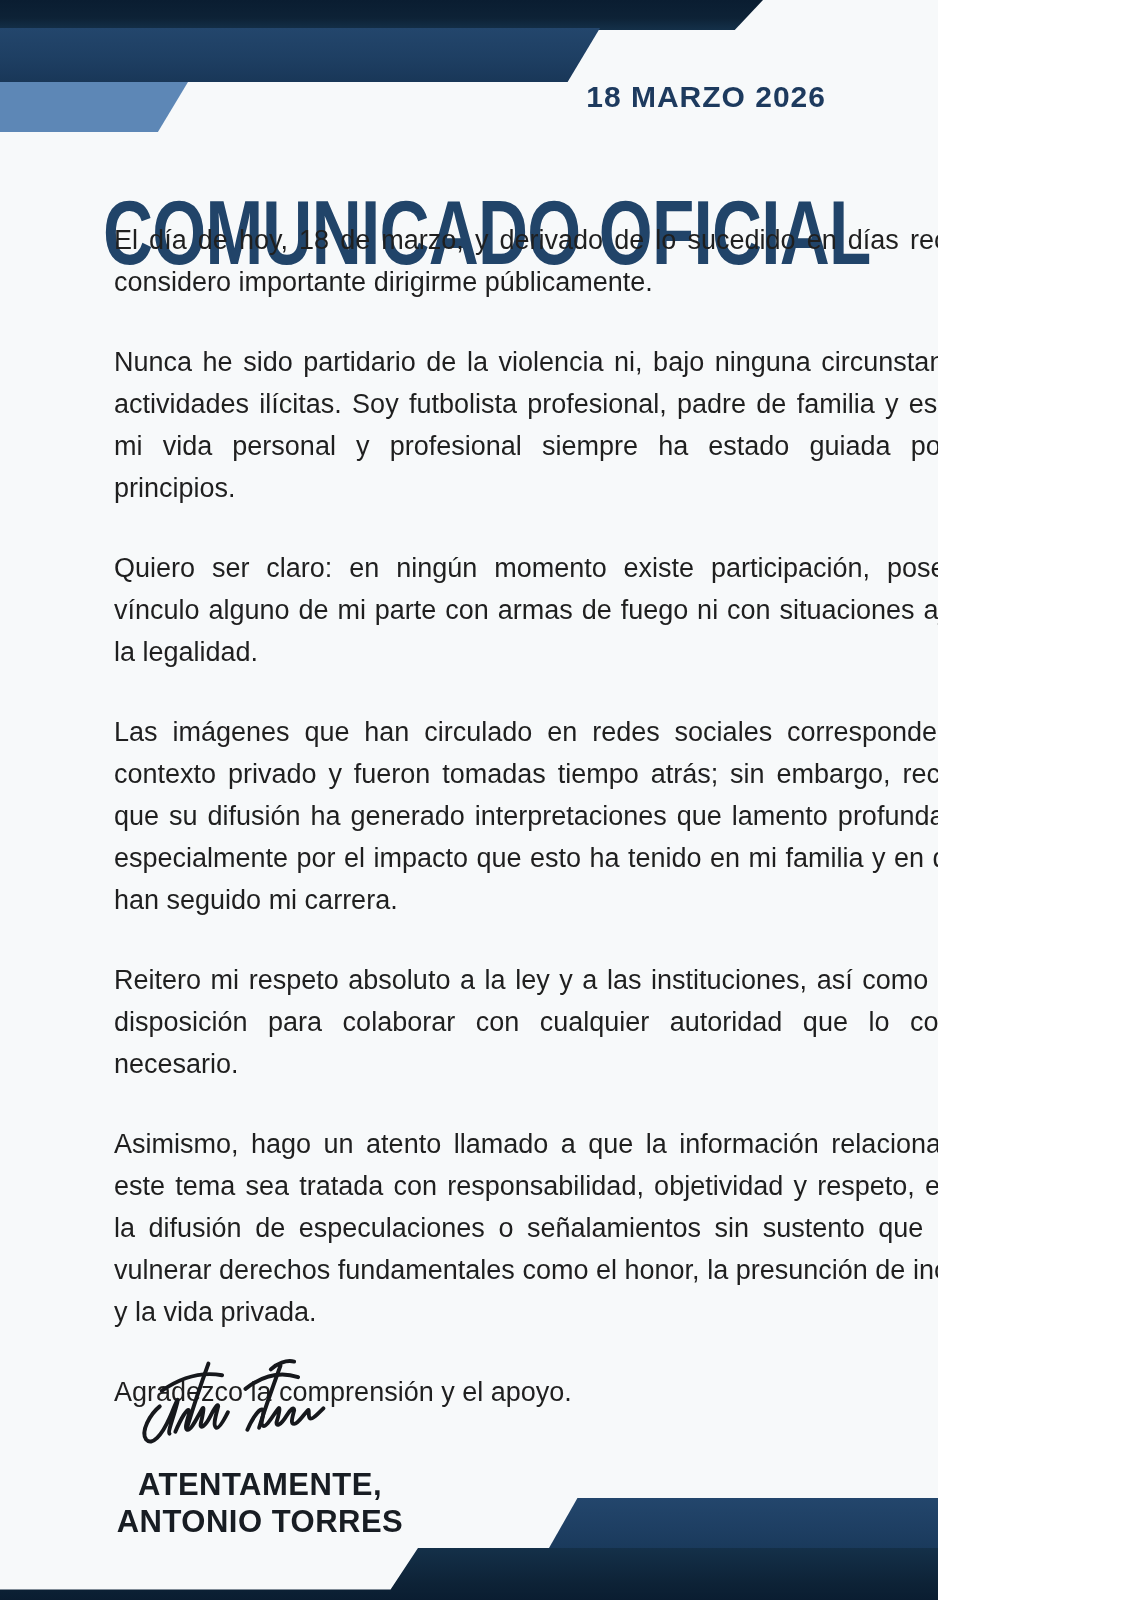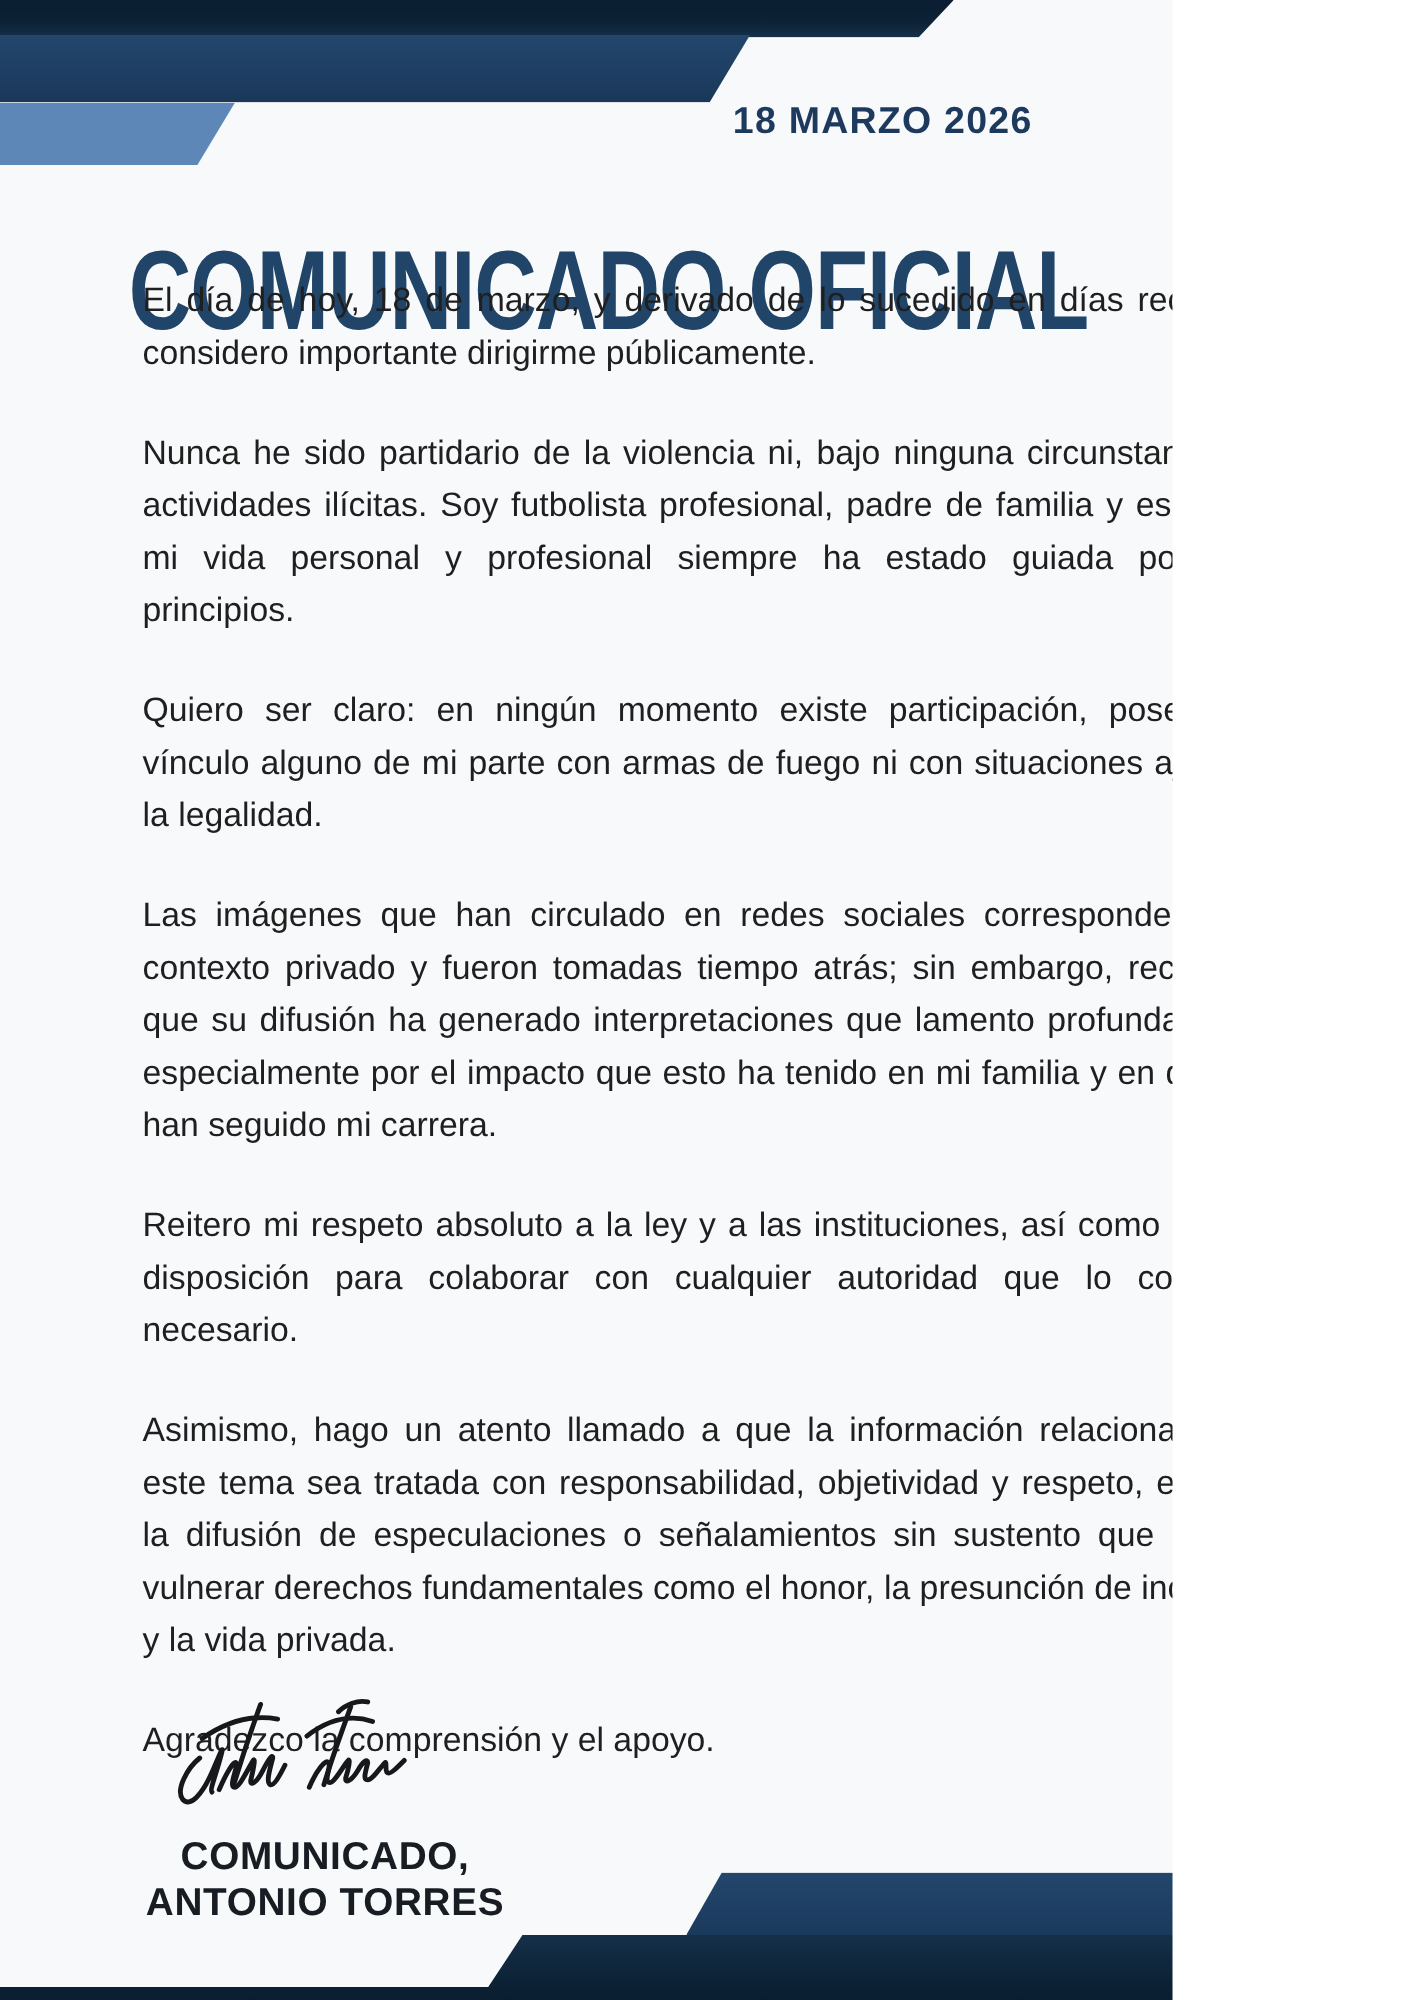--- a/index.html
+++ b/index.html
@@ -132,21 +132,21 @@
       <path d="M44,88 C50,74 56,64 58,66 C60,68 52,84 56,86 C60,88 68,70 72,64 C74,61 72,72 70,80 C69,85 74,84 80,72 C84,64 88,58 88,62 C86,70 82,82 86,84 C89,85 94,76 98,68"></path>
       <path d="M78,18 C70,40 62,64 56,84"></path>
       <path d="M30,46 C50,32 70,26 92,30"></path>
       <path d="M142,24 C148,18 158,14 166,16 M152,20 C144,42 136,64 130,84"></path>
       <path d="M116,44 C134,30 152,26 170,32"></path>
       <path d="M118,86 C124,72 132,62 134,66 C136,70 130,80 134,82 C138,84 146,68 150,64 C152,62 150,72 148,78 C147,83 152,82 158,72 C162,65 166,62 166,66 C164,74 162,80 166,80 C170,80 176,70 180,66 C182,64 180,72 182,74 C184,76 190,70 196,64"></path>
     </g>
   </svg>
 
   <div class="closing">
-    <div>COMUNICADO,</div>
+    <div>ATENTAMENTE,</div>
     <div>ANTONIO TORRES</div>
   </div>
 
   <div class="band f-steel"></div>
   <div class="band f-medium"></div>
   <div class="band f-dark"></div>
 
 </div>
 
 </body></html>

